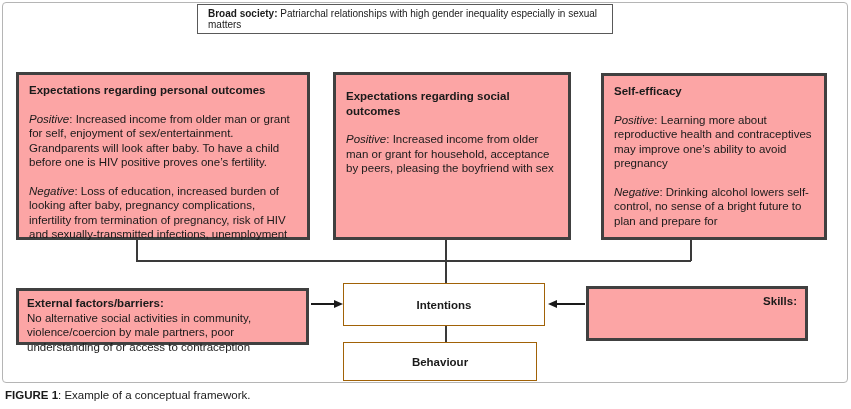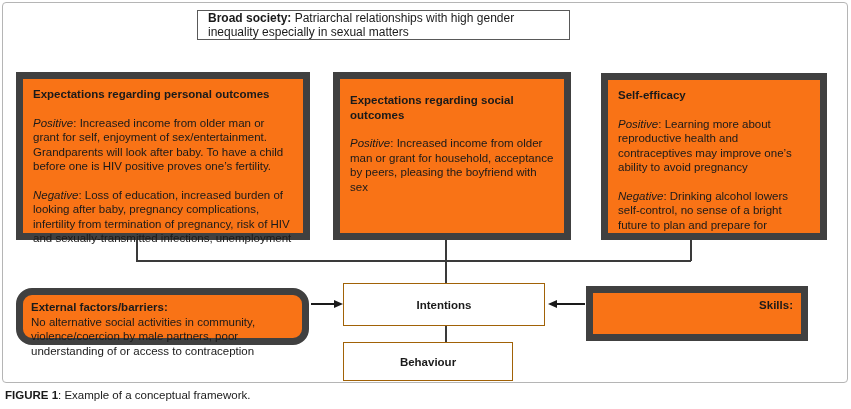--- a/index.html
+++ b/index.html
@@ -6,31 +6,31 @@
   *{box-sizing:border-box;}
   .canvas{
     position:relative;width:851px;height:409px;background:#fff;
     font-family:"Liberation Sans",sans-serif;color:#1a1a1a;overflow:hidden;
   }
   .frame{
     position:absolute;left:2px;top:2px;width:846px;height:381px;
     border:1px solid #b5b5b5;border-radius:4px;background:#fff;
   }
   .dbox{
-    position:absolute;background:#f97316;border:7px solid #404040;
+    position:absolute;background:#fca5a5;border:3px solid #404040;
     font-size:11.5px;line-height:14.5px;padding:8px 10px;
   }
   .dbox p{margin:0 0 14px 0;}
   .dbox p:last-child{margin-bottom:0;}
   .dbox .title{font-weight:bold;}
   .em-lead{font-style:italic;}
   .broad{
-    position:absolute;left:197px;top:10px;width:373px;height:30px;
+    position:absolute;left:197px;top:4px;width:416px;height:30px;
     border:1px solid #595959;background:#fff;display:flex;align-items:center;
-    padding:0 10px;font-size:12px;
+    padding:0 10px;font-size:10px;
   }
   .center-box{
     position:absolute;background:#fff;border:1px solid #a16207;
     display:flex;align-items:center;justify-content:center;
     font-size:11.5px;font-weight:bold;
   }
   .vline,.hline{position:absolute;background:#3a3a3a;}
   .vline{width:1.5px;}
   .hline{height:1.5px;}
   .arrow-line{position:absolute;height:2px;background:#1a1a1a;}
@@ -66,41 +66,41 @@
     <p class="title">Self-efficacy</p>
     <p><span class="em-lead">Positive</span><span>: Learning more about reproductive health and contraceptives may improve one’s ability to avoid pregnancy</span></p>
     <p><span class="em-lead">Negative</span><span>: Drinking alcohol lowers self-control, no sense of a bright future to plan and prepare for</span></p>
   </div>
 
   <div class="vline" style="left:136px;top:240px;height:21px;"></div>
   <div class="vline" style="left:445px;top:240px;height:43px;"></div>
   <div class="vline" style="left:690px;top:240px;height:21px;"></div>
   <div class="hline" style="left:136px;top:260px;width:555px;"></div>
 
-  <div class="dbox" style="left:16px;top:288px;width:293px;height:57px;padding:5px 8px;border-radius:16px;">
+  <div class="dbox" style="left:16px;top:288px;width:293px;height:57px;padding:5px 8px;">
     <p style="margin:0;"><span class="title">External factors/barriers:</span><br><span>No alternative social activities in community, violence/​coercion by male partners, poor understanding of or access to contraception</span></p>
   </div>
 
   <div class="center-box" style="left:343px;top:283px;width:202px;height:43px;">
     <span>Intentions</span>
   </div>
 
   <div class="dbox" style="left:586px;top:286px;width:222px;height:55px;padding:5px 8px;text-align:right;">
     <p style="margin:0;"><span class="title">Skills:</span><br></p>
   </div>
 
   <div class="arrow-line" style="left:311px;top:303px;width:25px;"></div>
   <div class="arrow-head right" style="left:334px;top:299.5px;"></div>
 
   <div class="arrow-line" style="left:556px;top:303px;width:29px;"></div>
   <div class="arrow-head left" style="left:548px;top:299.5px;"></div>
 
   <div class="vline" style="left:445px;top:326px;height:16px;"></div>
 
-  <div class="center-box" style="left:343px;top:342px;width:170px;height:39px;">
+  <div class="center-box" style="left:343px;top:342px;width:194px;height:39px;">
     <span>Behaviour</span>
   </div>
 
   <div class="caption">
     <b>FIGURE 1</b><span>: Example of a conceptual framework.</span>
   </div>
 
 </div>
 
 </body></html>

